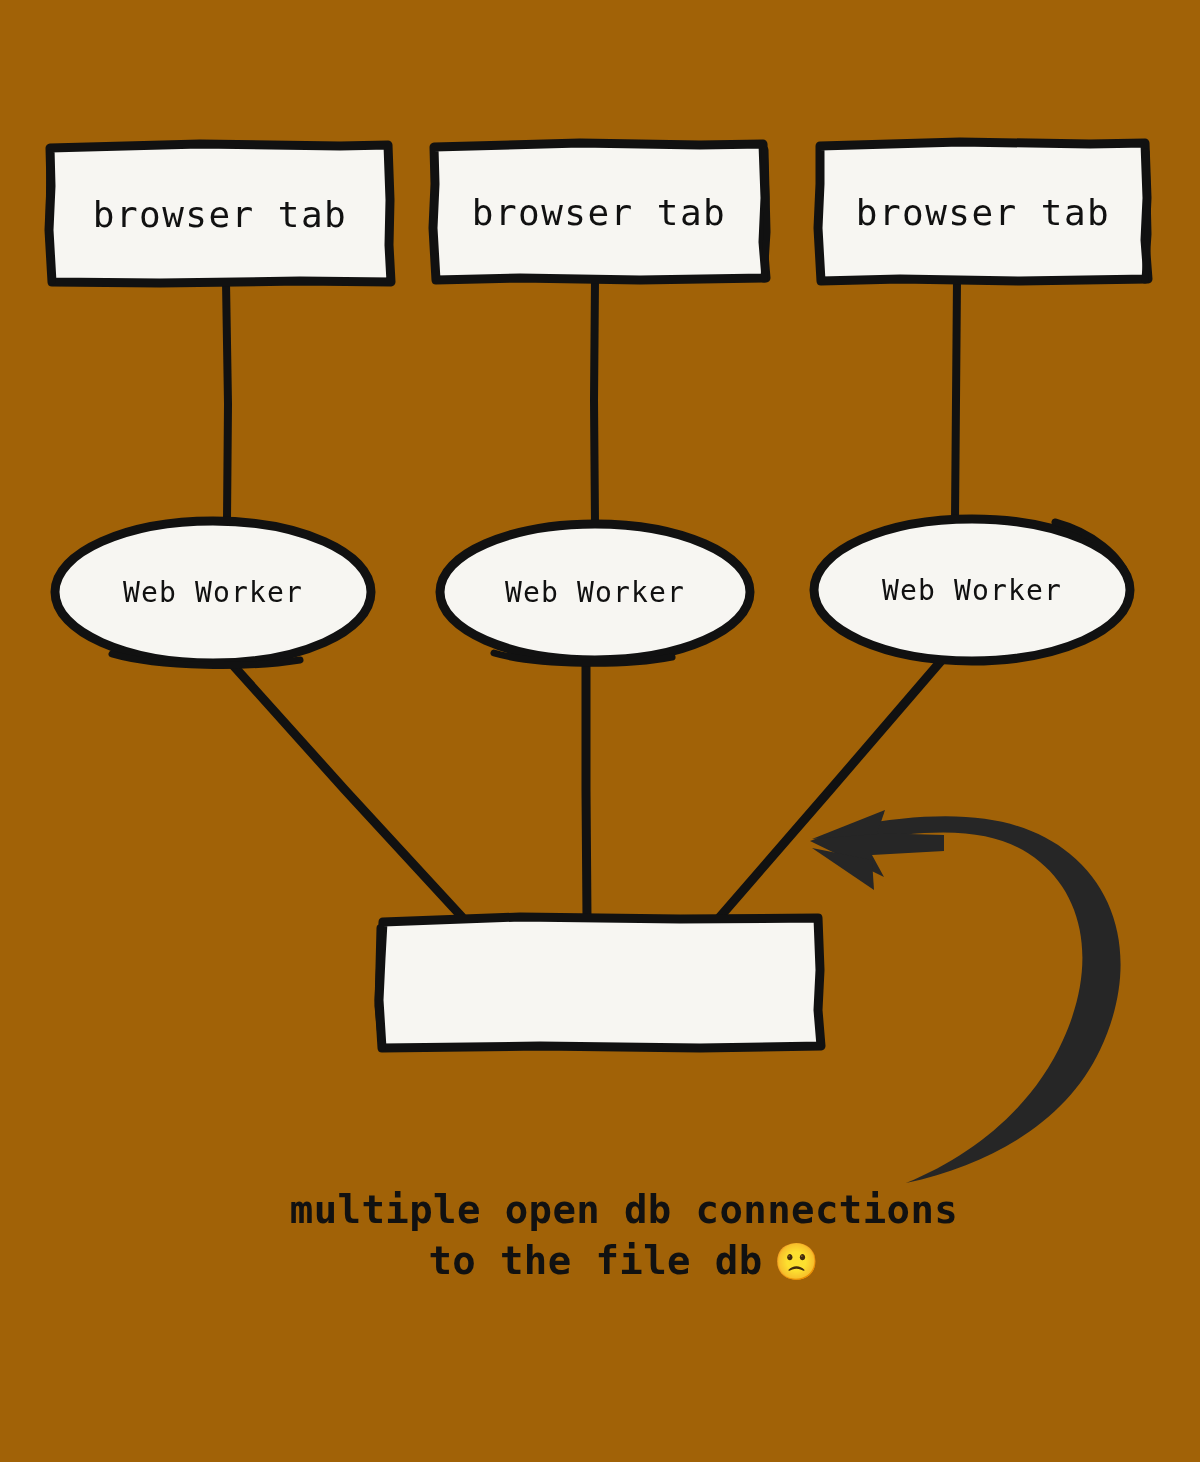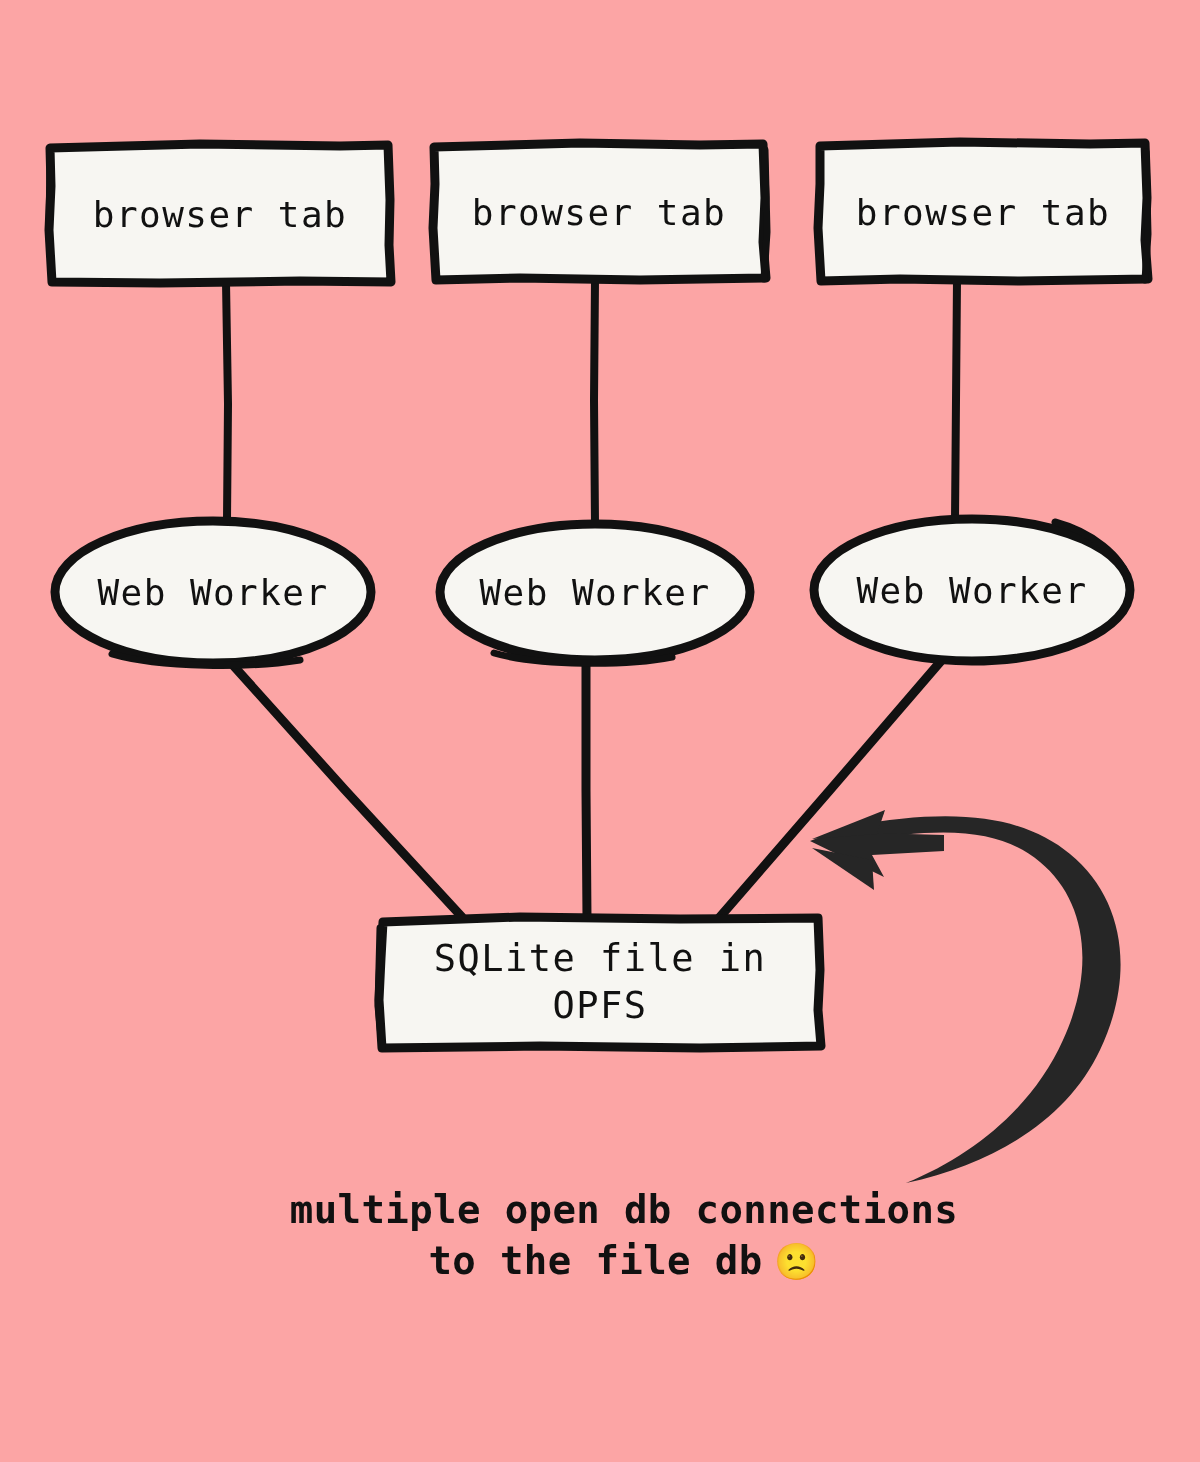--- a/index.html
+++ b/index.html
@@ -4,21 +4,21 @@
 <style>
   html, body {
     margin: 0;
     padding: 0;
     background: #f5f4ef;
   }
   #canvas {
     position: relative;
     width: 1200px;
     height: 1462px;
-    background: #fca5a5;
+    background: #a16207;
     overflow: hidden;
     font-family: "DejaVu Sans Mono", "Liberation Mono", monospace;
   }
   svg.layer {
     position: absolute;
     top: 0;
     left: 0;
     width: 1200px;
     height: 1462px;
   }
@@ -32,21 +32,21 @@
     color: #111111;
     letter-spacing: 0.04em;
     line-height: 1.25;
     white-space: pre-line;
     pointer-events: none;
   }
   .tab-label {
     font-size: 36px;
   }
   .worker-label {
-    font-size: 36px;
+    font-size: 28px;
     text-align: right;
   }
   .store-label {
     font-size: 37px;
   }
   .caption {
     position: absolute;
     left: 0;
     top: 1184px;
     width: 1200px;
@@ -149,22 +149,20 @@
   <div class="node-label tab-label" style="left:432px; top:144px; width:334px; height:136px;">browser tab</div>
 
   <div class="node-label tab-label" style="left:818px; top:143px; width:330px; height:138px;">browser tab</div>
 
   <div class="node-label worker-label" style="left:55px; top:521px; width:316px; height:142px;">Web Worker</div>
 
   <div class="node-label worker-label" style="left:440px; top:524px; width:310px; height:136px;">Web Worker</div>
 
   <div class="node-label worker-label" style="left:814px; top:519px; width:316px; height:142px;">Web Worker</div>
 
-  <div class="node-label store-label" style="left:379px; top:917px; width:442px; height:131px;">SQLite file in
-OPFS</div>
 
   <div class="caption">
     <div>multiple open db connections</div>
     <div>
       <span>to the file db</span><span class="emoji">  🙁</span>
     </div>
   </div>
 
 </div>
 

